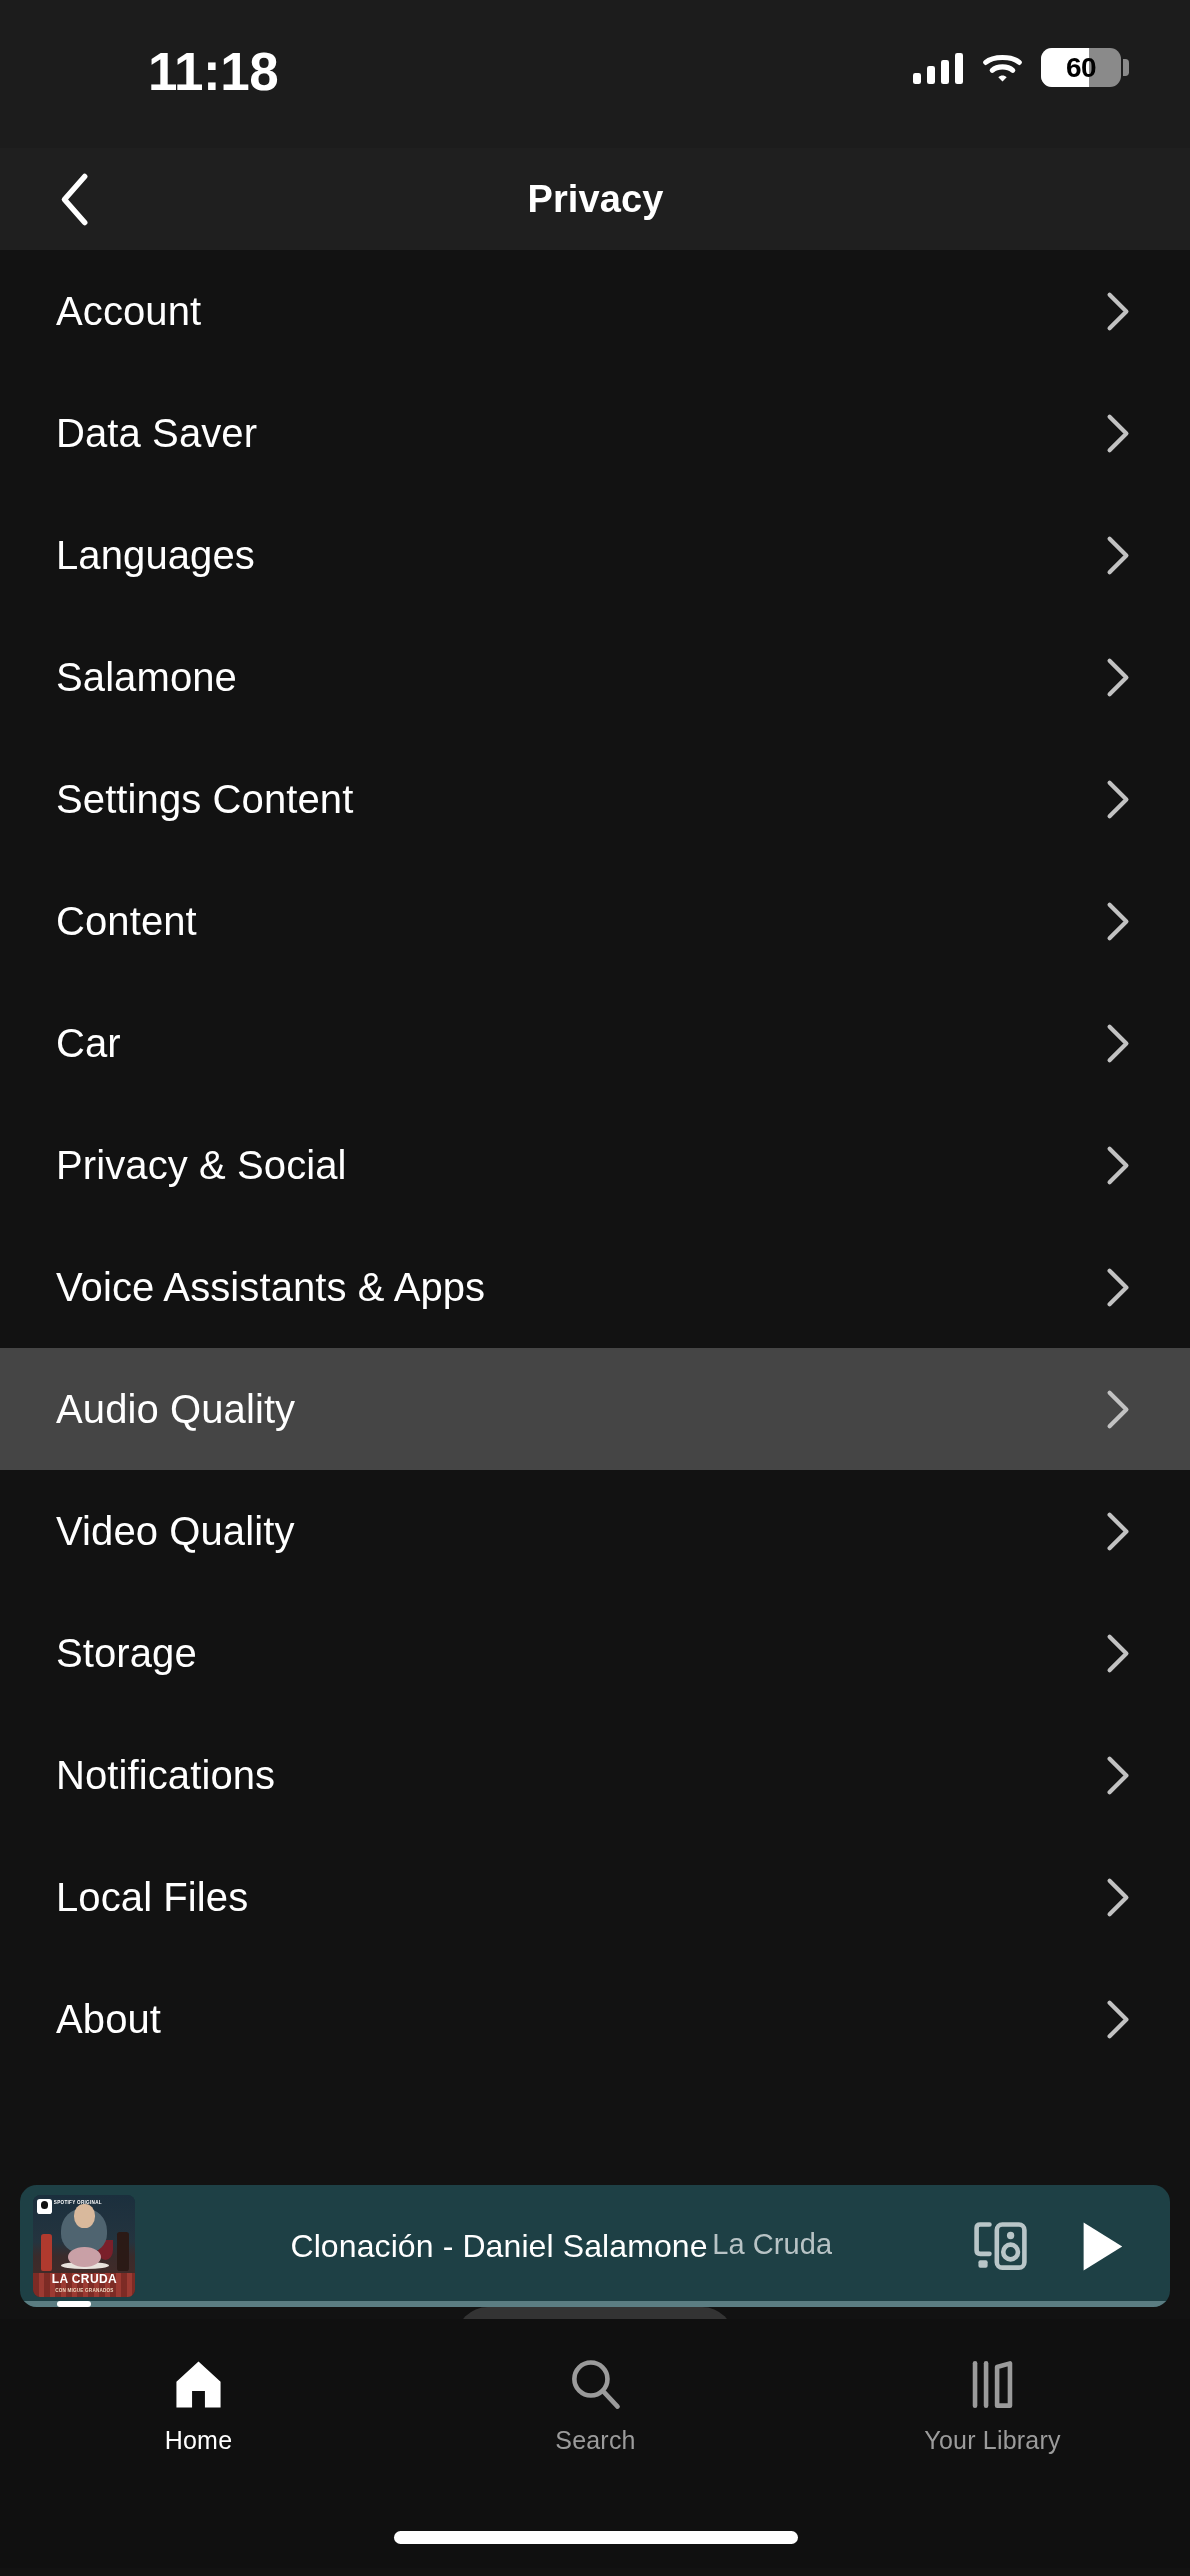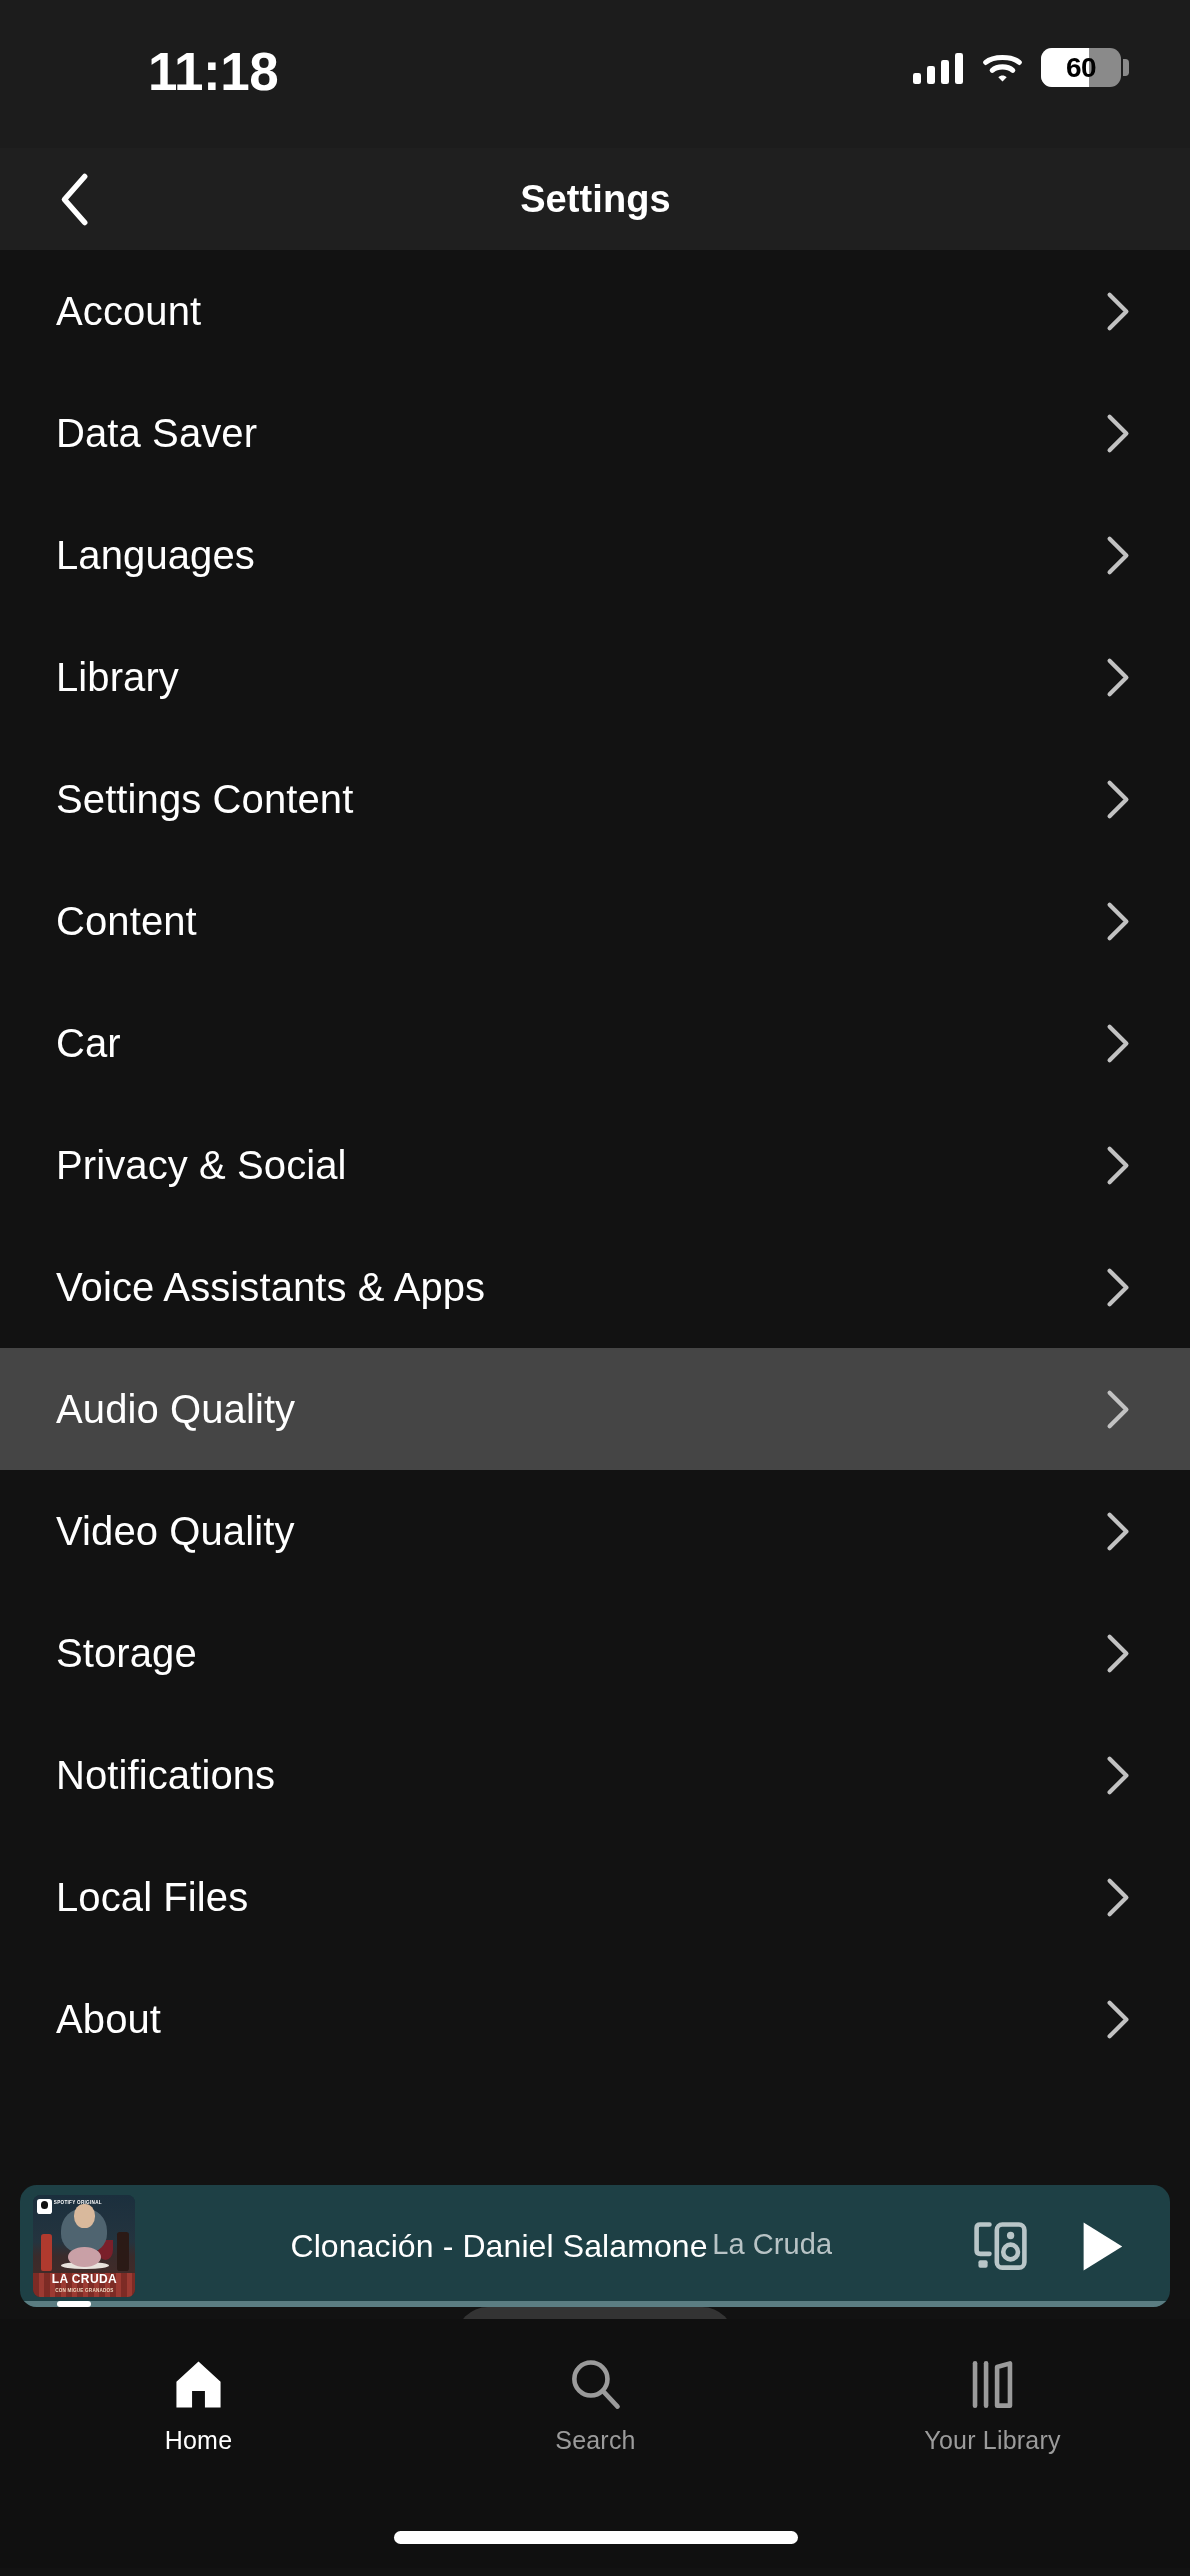--- a/index.html
+++ b/index.html
@@ -243,21 +243,21 @@
       </div>
     </div>
   </div>
 
   <div class="navbar">
     <div class="back-btn">
       <svg width="41" height="57" viewBox="0 0 44 62">
         <path d="M32 6 L10 31 L32 56" stroke="#ffffff" stroke-width="6" fill="none" stroke-linecap="round" stroke-linejoin="round"></path>
       </svg>
     </div>
-    <div class="nav-title">Settings</div>
+    <div class="nav-title">Privacy</div>
   </div>
 
   <div class="list">
       <div class="row">
         <div class="row-label">Account</div>
         <div class="row-chevron">
           <svg width="32" height="43" viewBox="0 0 34 46">
             <path d="M8 5 L26 23 L8 41" stroke="#c2c2c2" stroke-width="4.5" fill="none" stroke-linecap="round" stroke-linejoin="round"></path>
           </svg>
         </div>
@@ -272,21 +272,21 @@
       </div>
       <div class="row">
         <div class="row-label">Languages</div>
         <div class="row-chevron">
           <svg width="32" height="43" viewBox="0 0 34 46">
             <path d="M8 5 L26 23 L8 41" stroke="#c2c2c2" stroke-width="4.5" fill="none" stroke-linecap="round" stroke-linejoin="round"></path>
           </svg>
         </div>
       </div>
       <div class="row">
-        <div class="row-label">Library</div>
+        <div class="row-label">Salamone</div>
         <div class="row-chevron">
           <svg width="32" height="43" viewBox="0 0 34 46">
             <path d="M8 5 L26 23 L8 41" stroke="#c2c2c2" stroke-width="4.5" fill="none" stroke-linecap="round" stroke-linejoin="round"></path>
           </svg>
         </div>
       </div>
       <div class="row">
         <div class="row-label">Settings Content</div>
         <div class="row-chevron">
           <svg width="32" height="43" viewBox="0 0 34 46">

